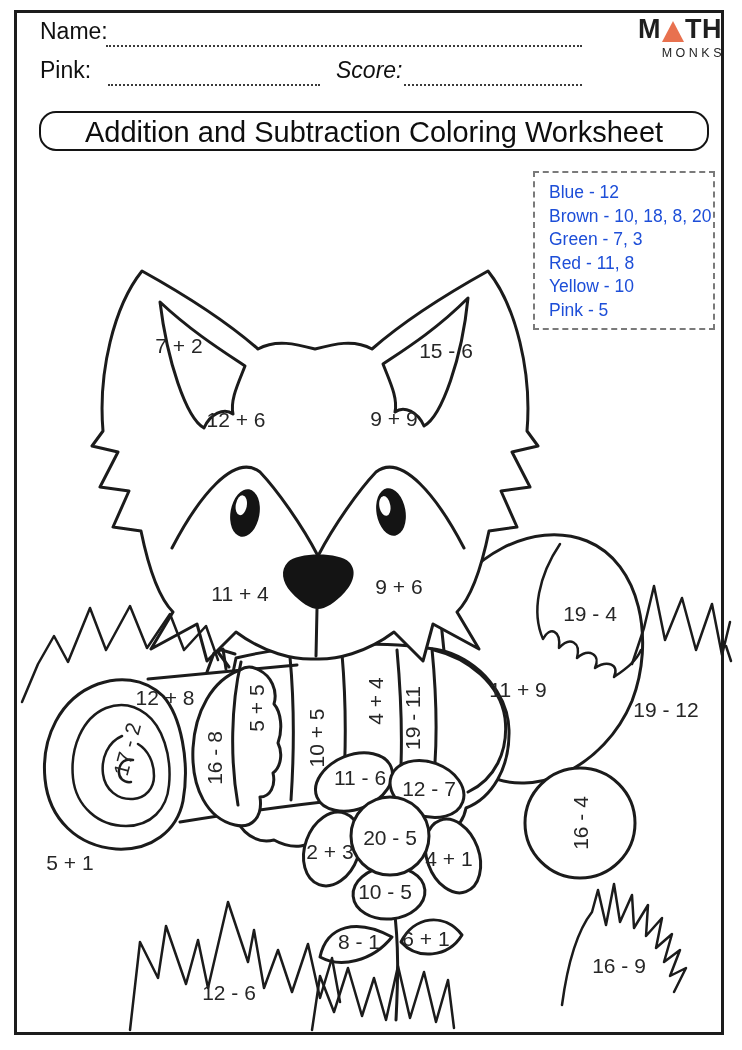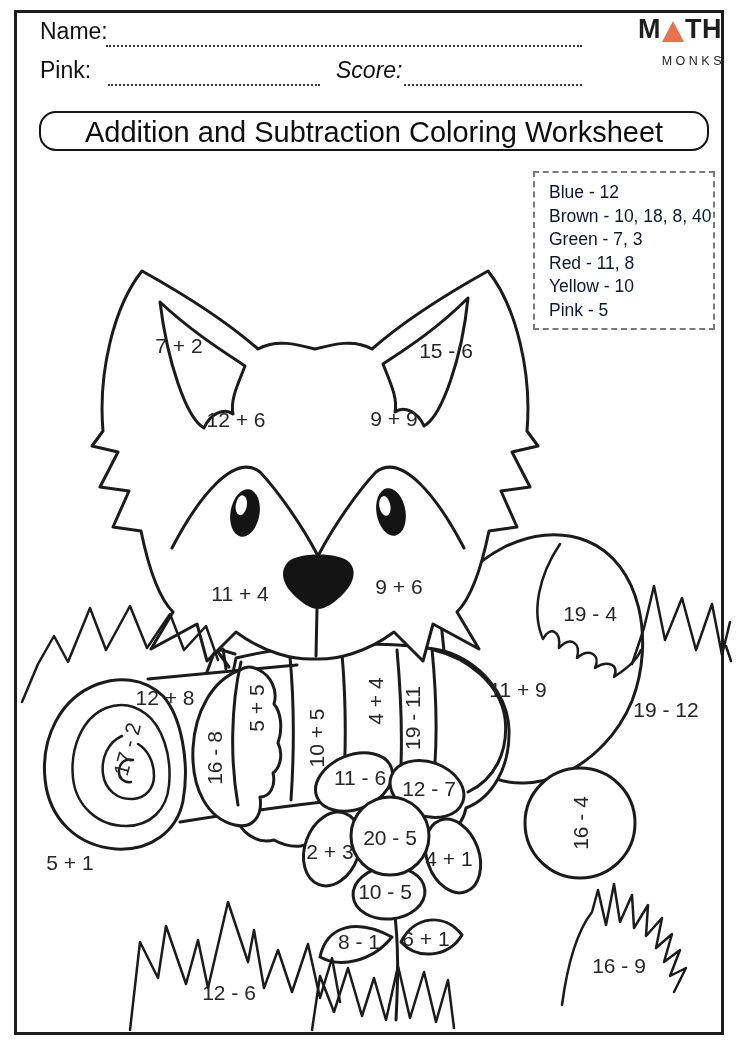--- a/index.html
+++ b/index.html
@@ -10,23 +10,23 @@
   .dotline{position:absolute;border-bottom:2px dotted #3a3a3a;height:24px;}
   .name-label{left:38px;top:18px;}
   .name-line{left:104px;top:21px;width:476px;}
   .date-label{left:38px;top:57px;}
   .date-line{left:106px;top:60px;width:212px;}
   .score-label{left:334px;top:57px;font-style:italic;}
   .score-line{left:402px;top:60px;width:178px;}
   .logo{position:absolute;left:624px;top:16px;width:96px;display:flex;flex-direction:column;align-items:flex-end;}
   .logo-top{display:flex;align-items:flex-end;font-weight:bold;font-size:27px;line-height:27px;color:#1f1f1f;letter-spacing:.5px;}
   .tri{display:inline-block;width:0;height:0;border-left:11px solid transparent;border-right:11px solid transparent;border-bottom:21px solid #E8714F;margin:0 1px 1px 1px;}
-  .logo-bottom{font-size:12.5px;letter-spacing:3.5px;color:#252525;margin-top:11px;margin-right:-3px;padding-left:40px;}
+  .logo-bottom{font-size:12.5px;letter-spacing:3.5px;color:#252525;margin-top:3px;margin-right:-3px;padding-left:40px;}
   .title-box{position:absolute;left:37px;top:111px;width:670px;height:40px;border:2.5px solid #141414;border-radius:17px;box-sizing:border-box;display:flex;align-items:flex-end;justify-content:center;font-size:29px;color:#0e0e0e;white-space:nowrap;}
-  .key-box{position:absolute;left:531px;top:171px;width:182px;height:159px;border:2px dashed #7a7a7a;box-sizing:border-box;padding:8px 0 0 14px;font-size:17.5px;line-height:23.6px;color:#0f172a;}
+  .key-box{position:absolute;left:531px;top:171px;width:182px;height:159px;border:2px dashed #7a7a7a;box-sizing:border-box;padding:8px 0 0 14px;font-size:17.5px;line-height:23.6px;color:#1d4ed8;}
   svg.art{position:absolute;left:0;top:0;}
   .ln{fill:none;stroke:#1b1b1b;stroke-width:3;stroke-linecap:round;stroke-linejoin:round;}
   .fw{fill:#ffffff;stroke:#1b1b1b;stroke-width:3;stroke-linecap:round;stroke-linejoin:round;}
   .thin{fill:none;stroke:#1b1b1b;stroke-width:2.5;stroke-linecap:round;stroke-linejoin:round;}
   .blk{fill:#141414;stroke:none;}
   .wht{fill:#ffffff;stroke:none;}
   .prob{font-family:"Liberation Sans",sans-serif;font-size:21px;fill:#262626;text-anchor:middle;dominant-baseline:central;}
 </style>
 </head>
 <body>
@@ -49,21 +49,21 @@
     </div>
     <div class="logo-bottom">MONKS</div>
   </div>
 
   <div class="title-box">
     <span>Addition and Subtraction Coloring Worksheet</span>
   </div>
 
   <div class="key-box">
     <div>Blue - 12</div>
-    <div>Brown - 10, 18, 8, 40</div>
+    <div>Brown - 10, 18, 8, 20</div>
     <div>Green - 7, 3</div>
     <div>Red - 11, 8</div>
     <div>Yellow - 10</div>
     <div>Pink - 5</div>
   </div>
 
   <svg class="art" width="742" height="1050" viewBox="0 0 742 1050">
 
     <g>
       <path class="fw" d="M 438 612 C 464 558 530 519 585 541 C 639 563 653 641 630 701 C 602 768 531 800 483 774 C 444 753 431 699 443 661 Z"></path>

